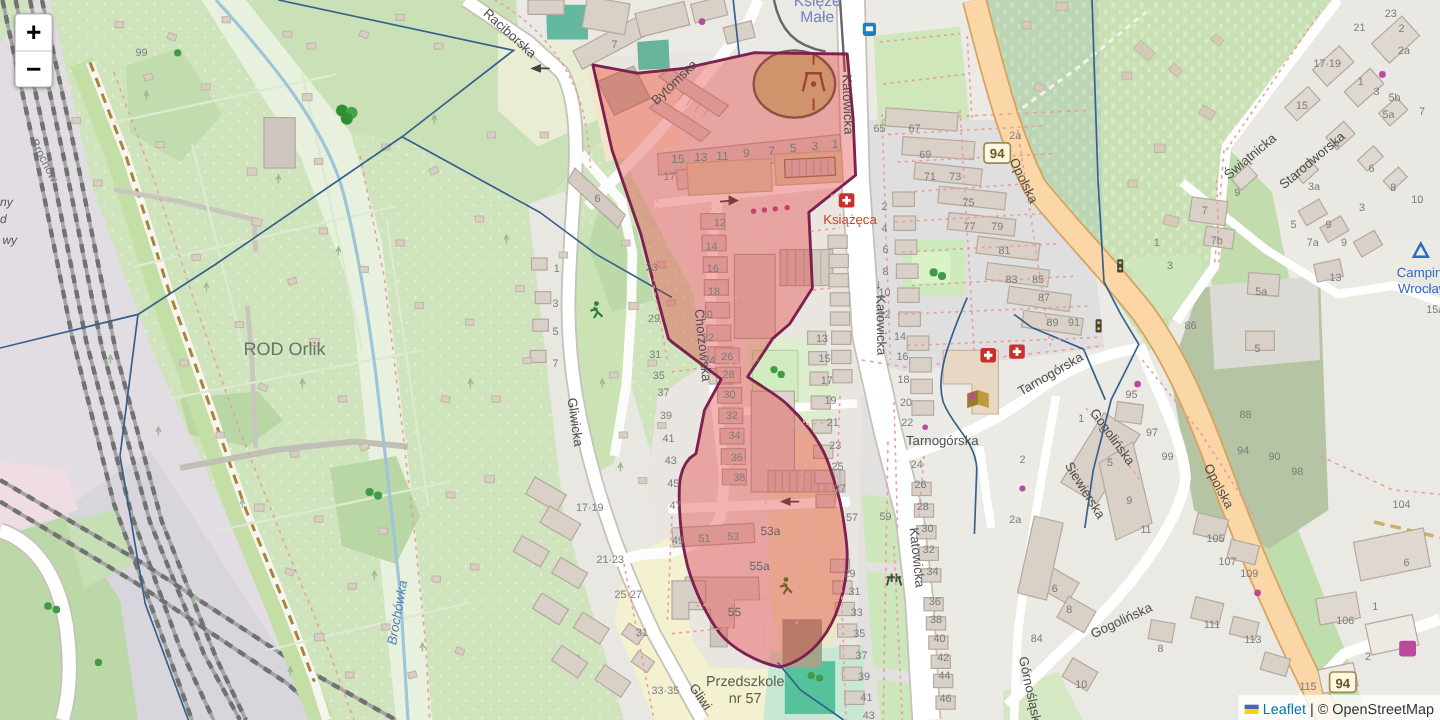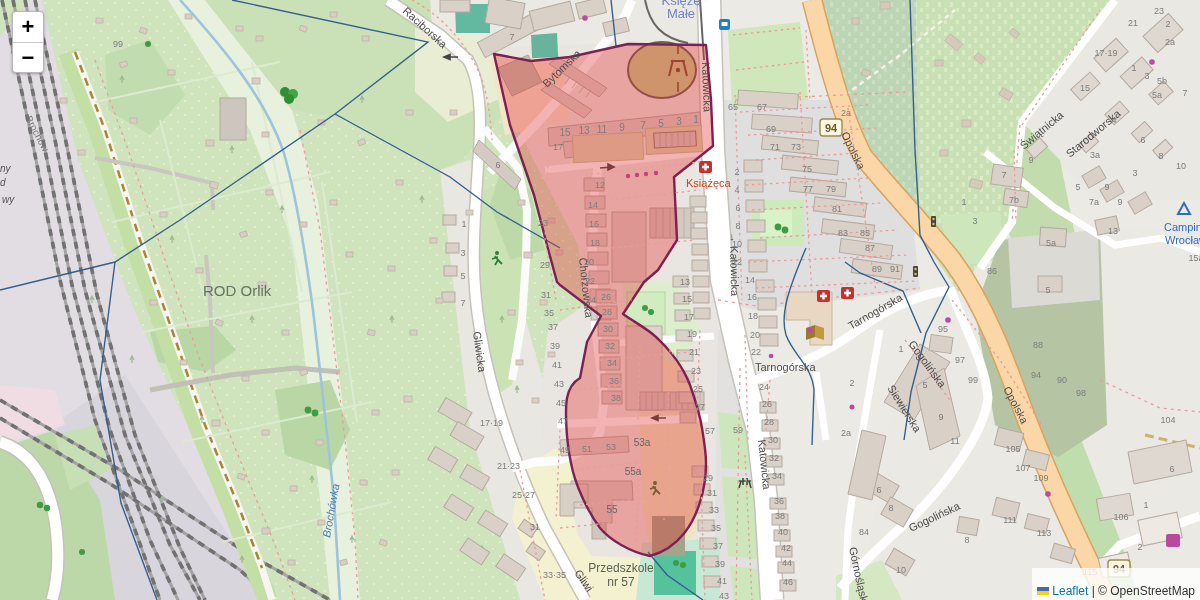--- a/index.html
+++ b/index.html
@@ -4,21 +4,21 @@
 <style>
   html,body{margin:0;padding:0;}
   body{width:1200px;height:600px;overflow:hidden;font-family:"Liberation Sans",sans-serif;}
   #map{position:relative;width:1200px;height:600px;background:#cfe3bd;}
   svg text{font-family:"Liberation Sans",sans-serif;}
   .zoomctl{position:absolute;left:12px;top:11px;width:30px;height:60px;background:#fff;
     border:1px solid rgba(0,0,0,0.28);border-radius:4px;box-shadow:0 1px 3px rgba(0,0,0,0.3);z-index:5;}
   .zoomctl .zin,.zoomctl .zout{width:30px;height:30px;text-align:center;font:bold 22px/30px "Liberation Sans",sans-serif;color:#000;}
   .zoomctl .zin{border-bottom:1px solid #ccc;}
   .attrib{position:absolute;right:0;bottom:0;height:17px;background:rgba(255,255,255,0.8);
-    padding:15px 5px 0 5px;font:12px/17px "Liberation Sans",sans-serif;color:#333;z-index:5;white-space:nowrap;}
+    padding:4px 5px 0 5px;font:12px/17px "Liberation Sans",sans-serif;color:#333;z-index:5;white-space:nowrap;}
   .attrib a{color:#0078a8;text-decoration:none;}
   .flag{display:inline-block;width:12px;height:8px;position:relative;top:0px;}
 </style>
 </head>
 <body>
 <div id="map">
 <svg width="1200" height="600" viewBox="0 0 1200 600" xmlns="http://www.w3.org/2000/svg">
 <defs>
   <pattern id="allot" width="14" height="14" patternUnits="userSpaceOnUse">
     <rect width="14" height="14" fill="#cfe3bd"></rect>

